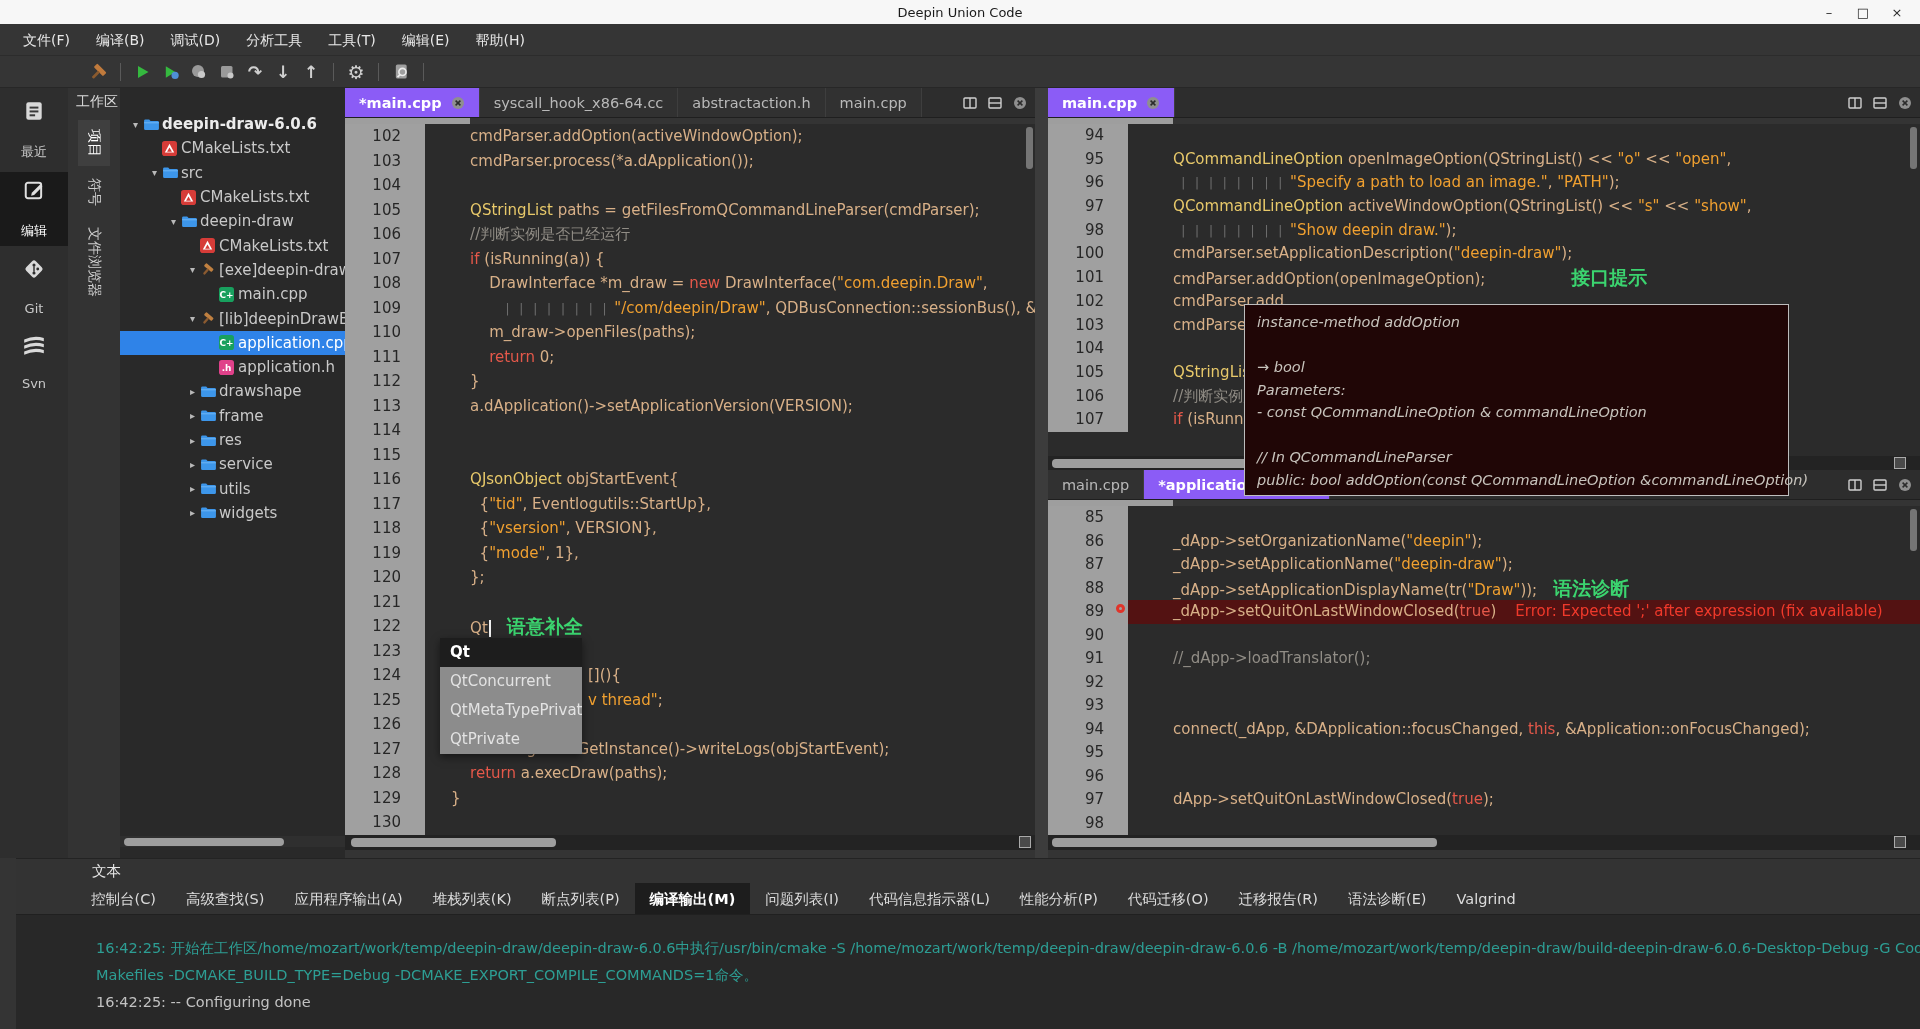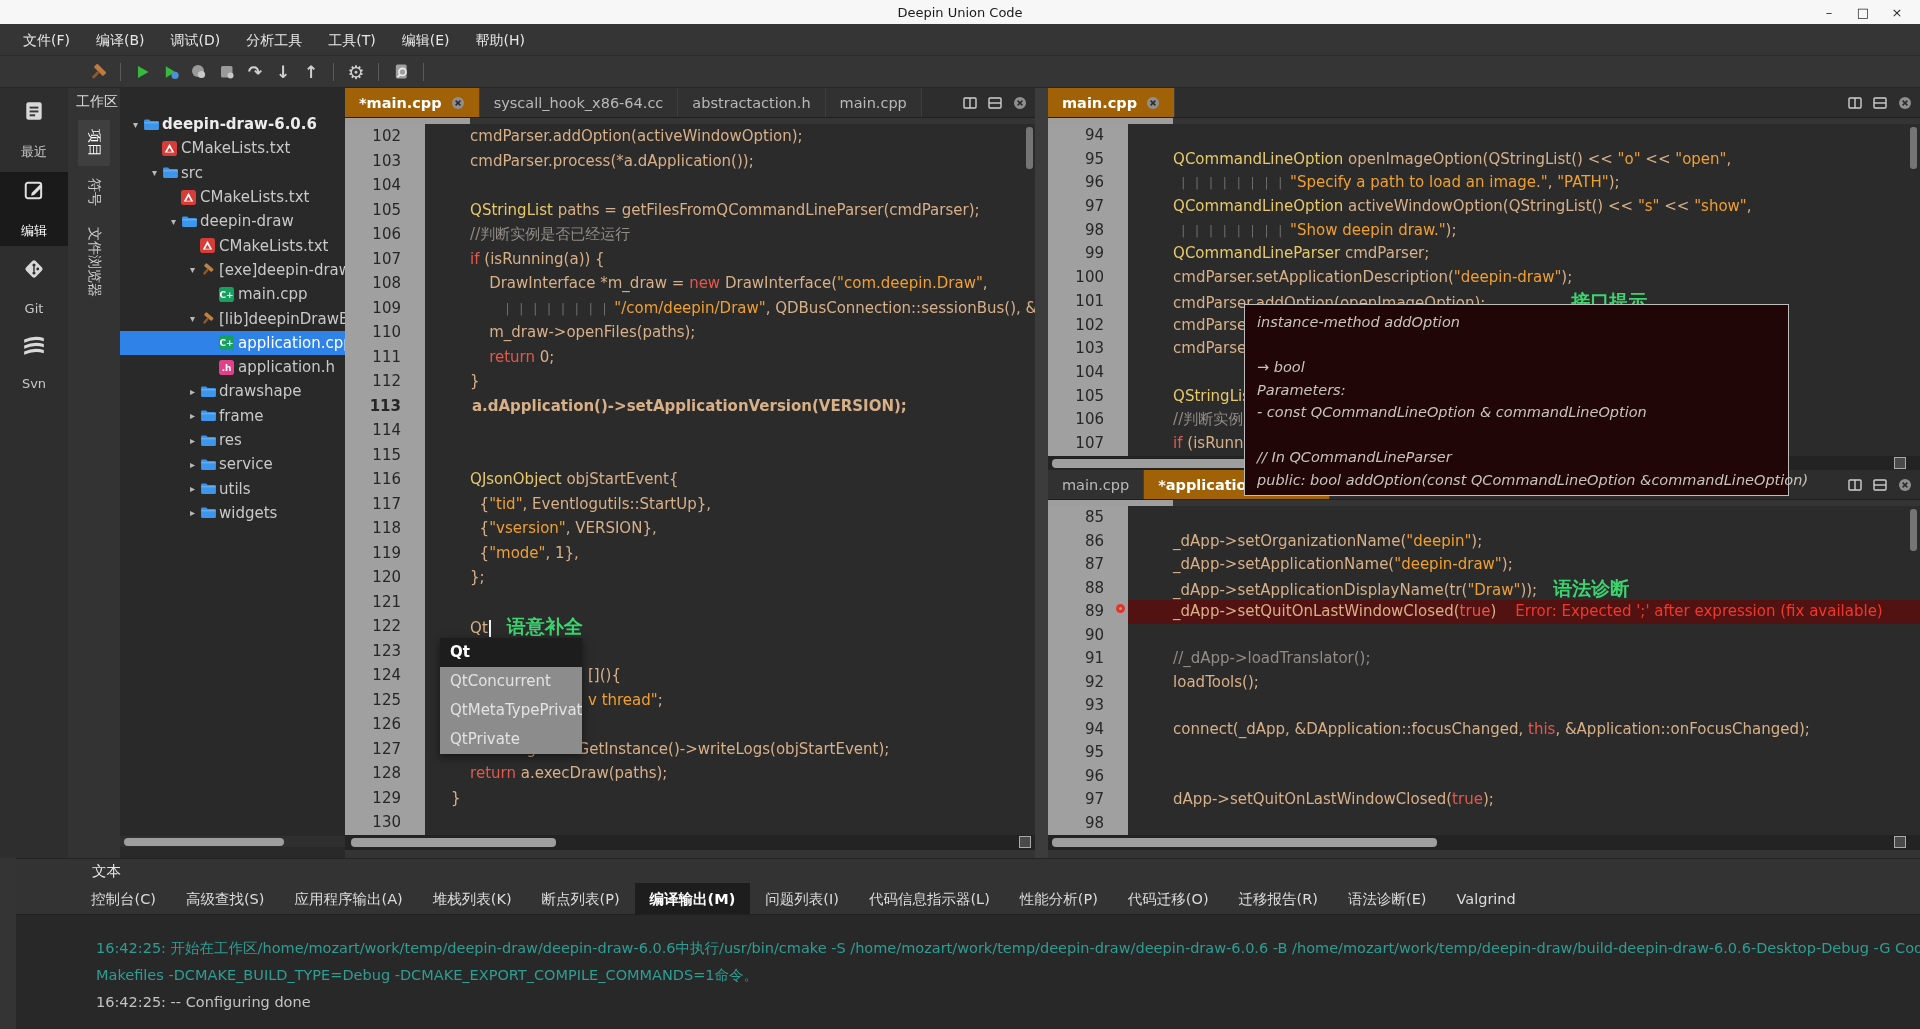--- a/index.html
+++ b/index.html
@@ -46,21 +46,21 @@
   .tr-arrow { width:15px; font-size:10px; color:#b9b9b9; text-align:center; flex:none; }
   .tree-row.selected .tr-arrow { color:#eaf3ff; }
   .tr-icon { width:19px; flex:none; display:inline-flex; align-items:center; }
   .tree-hscroll { position:absolute; left:0; bottom:11px; width:225px; height:11px; background:#2f2f2f; }
   .tree-hscroll .thumb { position:absolute; left:4px; top:1.5px; width:160px; height:8px; background:#9e9e9e; border-radius:4px; }
 
   
   .tabbar { position:absolute; height:30px; background:#2d2d2d; display:flex; align-items:stretch; border-bottom:1px solid #1f1f1f; }
   .tab { display:flex; align-items:center; padding:0 14px; font-size:14.5px; color:#b9b9b9;
          background:#313131; border-right:1px solid #3e3e3e; white-space:nowrap; }
-  .tab.active { background:#a16207; color:#ffffff; font-weight:bold; }
+  .tab.active { background:#8b5cf6; color:#ffffff; font-weight:bold; }
   .tab-close { margin-left:9px; display:inline-flex; }
   .tabbar-icons { position:absolute; right:8px; top:0; height:30px; display:flex; align-items:center; gap:11px; color:#cfcfcf; }
   .tabbar-strip { position:absolute; height:6px; background:#9e9e9e; }
 
   .editor { position:absolute; background:#2b2b2b; overflow:hidden; }
   .code-row { display:flex; position:relative; }
   .gutter { width:80px; flex:none; background:#a0a0a0; color:#262626; text-align:right;
             padding-right:24px; font-size:15px; position:relative; }
   .fold { width:14px; flex:none; background:#2b2b2b; }
   .codeline { flex:1; padding-left:12px; white-space:pre; font-size:15px; color:#d8b088; }
@@ -496,21 +496,21 @@
       <div class="code-row" style="height: 24.5px; line-height: 24.5px;">
         <span class="gutter">111</span>
         <span class="fold"></span>
         <span class="codeline"><span class="sg-d">        </span><span class="sg-k">return</span><span class="sg-d"> 0;</span></span>
       </div>
       <div class="code-row" style="height: 24.5px; line-height: 24.5px;">
         <span class="gutter">112</span>
         <span class="fold"></span>
         <span class="codeline"><span class="sg-d">    }</span></span>
       </div>
-      <div class="code-row" style="height: 24.5px; line-height: 24.5px; font-weight: bold;">
+      <div class="code-row" style="height: 24.5px; line-height: 24.5px;">
         <span class="gutter">113</span>
         <span class="fold"></span>
         <span class="codeline"><span class="sg-d">    a.dApplication()-&gt;setApplicationVersion(VERSION);</span></span>
       </div>
       <div class="code-row" style="height: 24.5px; line-height: 24.5px;">
         <span class="gutter">114</span>
         <span class="fold"></span>
         <span class="codeline"></span>
       </div>
       <div class="code-row" style="height: 24.5px; line-height: 24.5px;">
@@ -652,25 +652,20 @@
         <span class="gutter">97</span>
         <span class="fold"></span>
         <span class="codeline"><span class="sg-t">    QCommandLineOption</span><span class="sg-d"> activeWindowOption(QStringList() &lt;&lt; </span><span class="sg-s">"s"</span><span class="sg-d"> &lt;&lt; </span><span class="sg-s">"show"</span><span class="sg-d">,</span></span>
       </div>
       <div class="code-row" style="height: 23.7px; line-height: 23.7px;">
         <span class="gutter">98</span>
         <span class="fold"></span>
         <span class="codeline"><span class="sg-g">    | | | | | | | |</span><span class="sg-s"> "Show deepin draw."</span><span class="sg-d">);</span></span>
       </div>
       <div class="code-row" style="height: 23.7px; line-height: 23.7px;">
-        <span class="gutter">99</span>
-        <span class="fold"></span>
-        <span class="codeline"><span class="sg-t">    QCommandLineParser</span><span class="sg-d"> cmdParser;</span></span>
-      </div>
-      <div class="code-row" style="height: 23.7px; line-height: 23.7px;">
         <span class="gutter">100</span>
         <span class="fold"></span>
         <span class="codeline"><span class="sg-d">    cmdParser.setApplicationDescription(</span><span class="sg-s">"deepin-draw"</span><span class="sg-d">);</span></span>
       </div>
       <div class="code-row" style="height: 23.7px; line-height: 23.7px;">
         <span class="gutter">101</span>
         <span class="fold"></span>
         <span class="codeline"><span class="sg-d">    cmdParser.addOption(openImageOption);</span><span class="sg-gap2"></span><span class="sg-label">接口提示</span></span>
       </div>
       <div class="code-row" style="height: 23.7px; line-height: 23.7px;">
@@ -775,21 +770,20 @@
         <span class="codeline"></span>
       </div>
       <div class="code-row" style="height: 23.5px; line-height: 23.5px;">
         <span class="gutter">91</span>
         <span class="fold"></span>
         <span class="codeline"><span class="sg-c">    //_dApp-&gt;loadTranslator();</span></span>
       </div>
       <div class="code-row" style="height: 23.5px; line-height: 23.5px;">
         <span class="gutter">92</span>
         <span class="fold"></span>
-        <span class="codeline"><span class="sg-d">    loadTools();</span></span>
       </div>
       <div class="code-row" style="height: 23.5px; line-height: 23.5px;">
         <span class="gutter">93</span>
         <span class="fold"></span>
         <span class="codeline"></span>
       </div>
       <div class="code-row" style="height: 23.5px; line-height: 23.5px;">
         <span class="gutter">94</span>
         <span class="fold"></span>
         <span class="codeline"><span class="sg-d">    connect(_dApp, &amp;DApplication::focusChanged, </span><span class="sg-k">this</span><span class="sg-d">, &amp;Application::onFocusChanged);</span></span>

